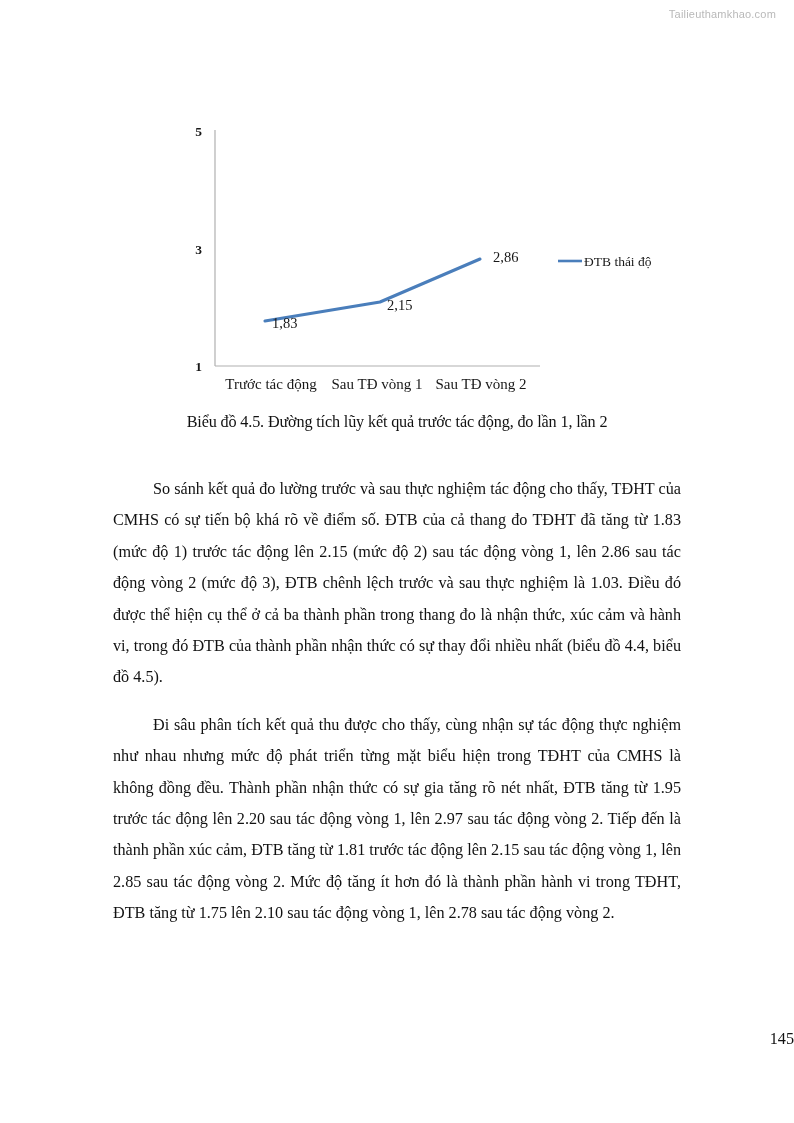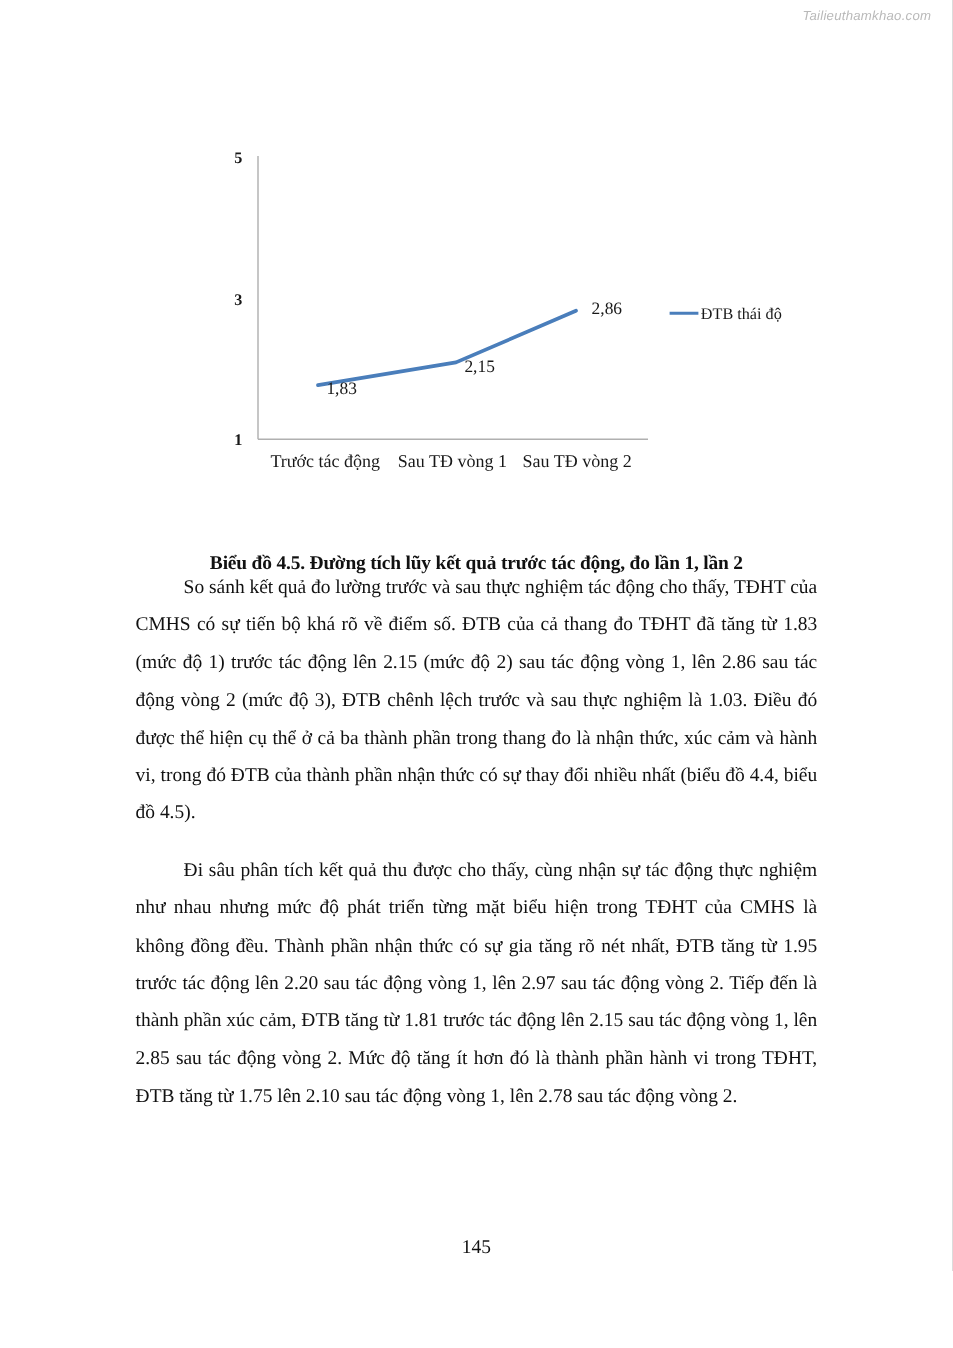--- a/index.html
+++ b/index.html
@@ -20,21 +20,20 @@
   
   .watermark {
     position: absolute;
     top: 8px;
     right: 18px;
     font-family: "Liberation Sans", sans-serif;
     font-size: 11px;
     color: #b9b9b9;
     letter-spacing: 0.2px;
     user-select: none;
-    font-style: italic;
   }
 
   
   .chart-figure {
     position: absolute;
     left: 150px;
     top: 112px;
     width: 520px;
     height: 290px;
   }
@@ -42,24 +41,23 @@
     display: block;
   }
 
   
   .figure-caption {
     position: absolute;
     left: 97px;
     top: 413px;
     width: 600px;
     text-align: center;
-    font-weight: bold;
+    font-weight: normal;
     font-size: 16.2px;
     letter-spacing: -0.15px;
-    margin-top: 47px;
   }
 
   
   .body-text {
     position: absolute;
     left: 97px;
     top: 458px;
     width: 600px;
   }
   .body-text p {
@@ -70,21 +68,21 @@
     line-height: 31.4px;
     text-indent: 40px;
   }
 
   
   .page-number {
     position: absolute;
     left: 0;
     top: 1030px;
     width: 794px;
-    text-align: center;
+    text-align: right;
     font-size: 16.2px;
   }
 
   .axis-label {
     font-family: "Liberation Serif", "DejaVu Serif", serif;
     font-size: 13.5px;
     font-weight: bold;
     fill: #181818;
   }
   .cat-label {

